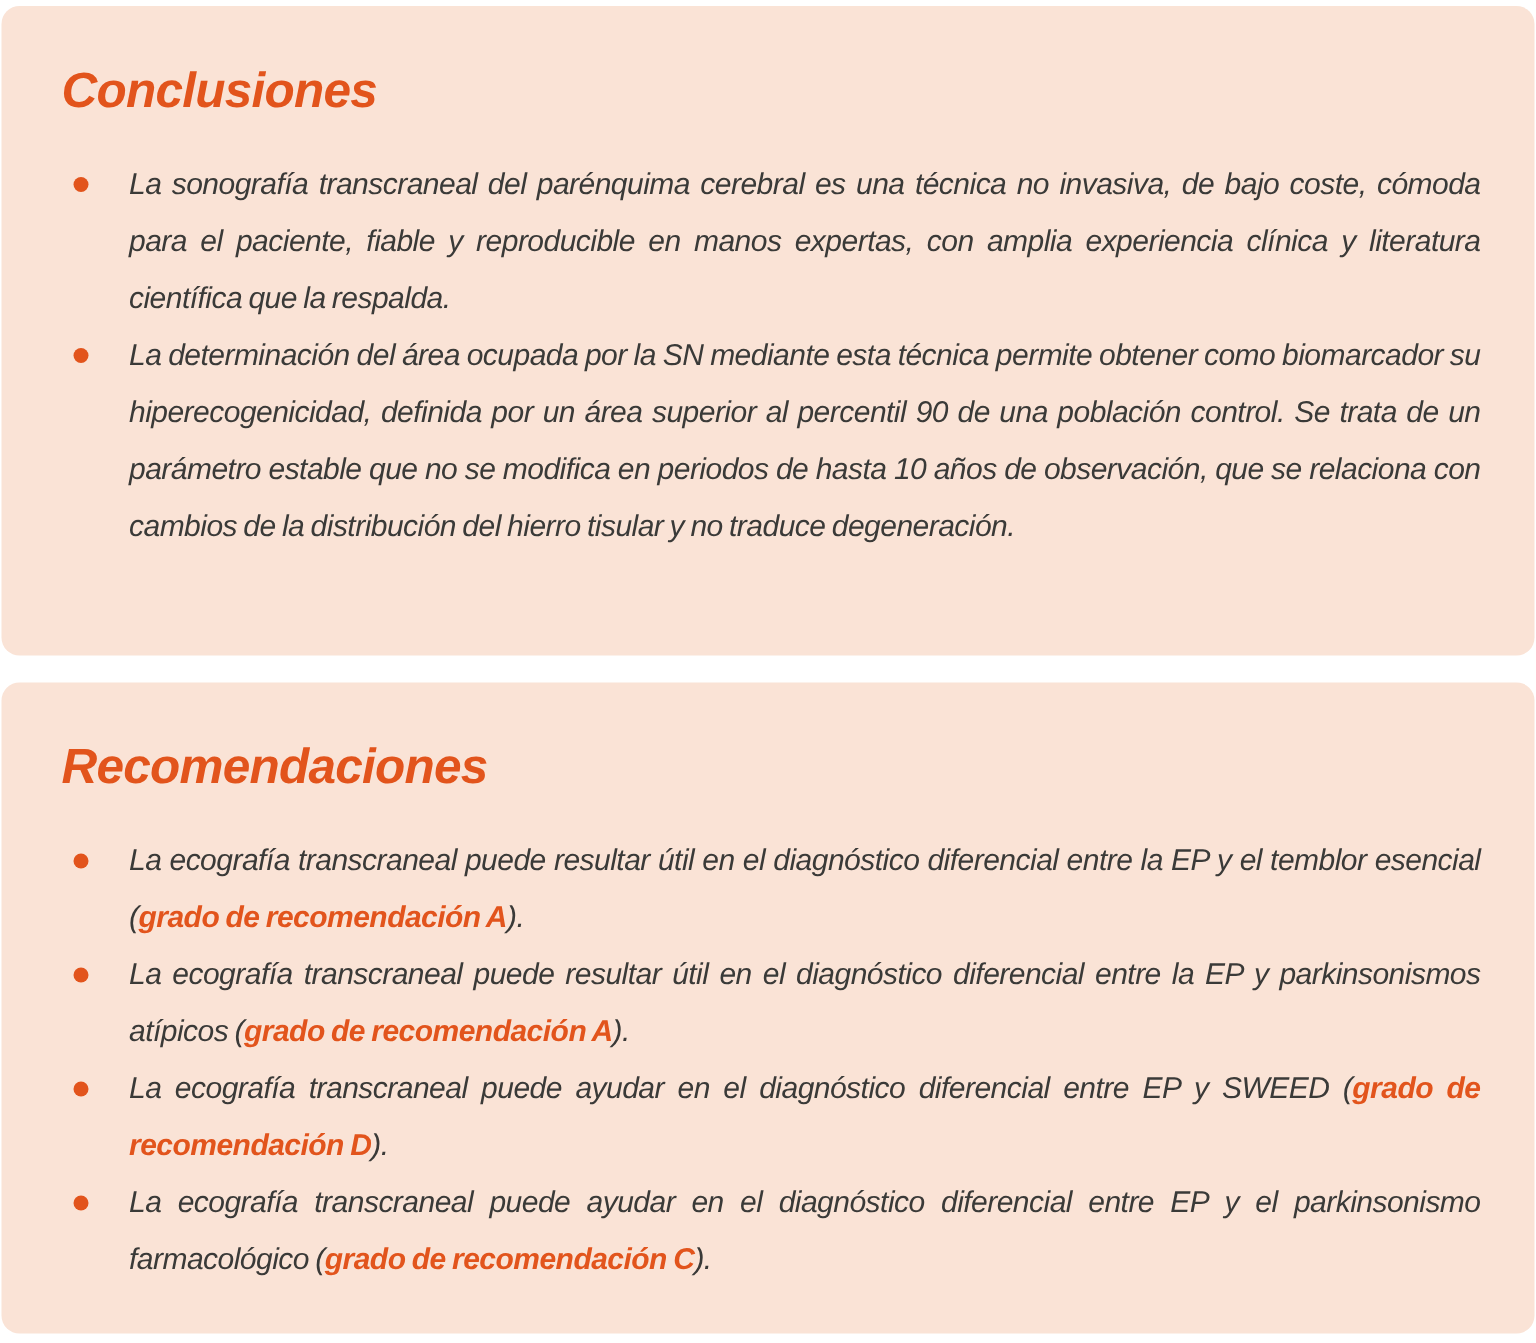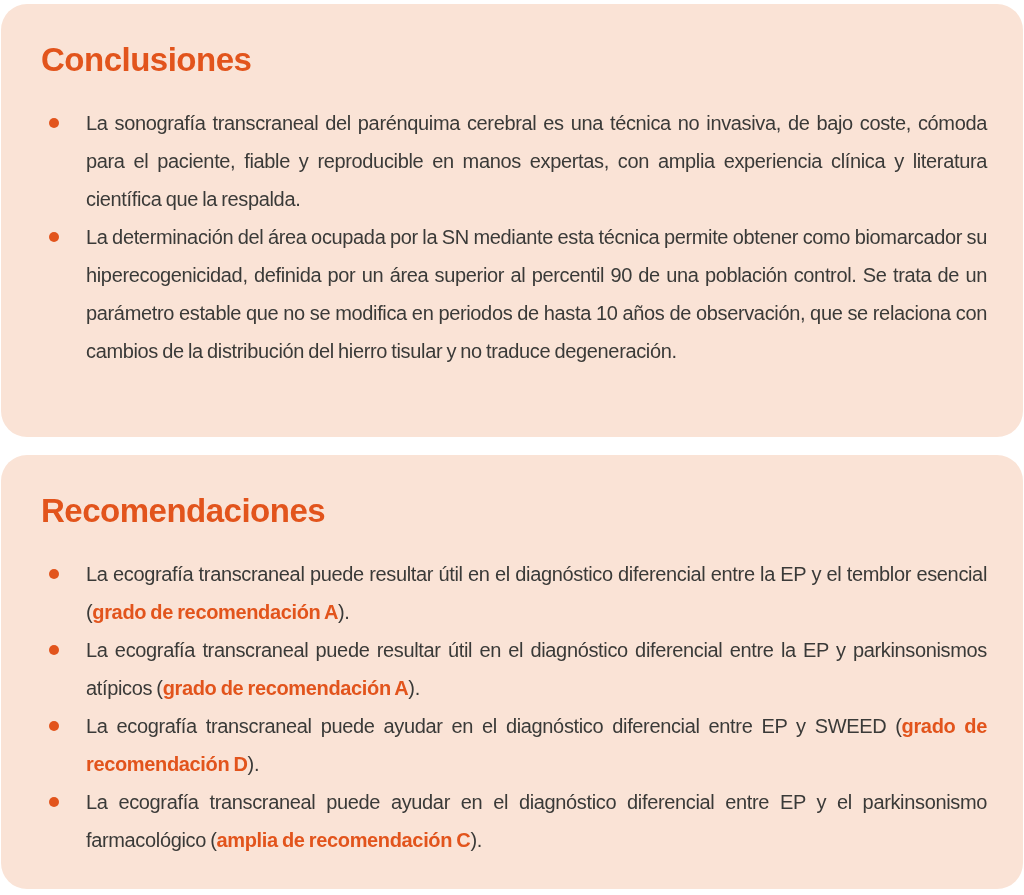--- a/index.html
+++ b/index.html
@@ -19,25 +19,26 @@
     width: 1024px;
     height: 895px;
     padding-top: 4px;
     display: flex;
     flex-direction: column;
     gap: 18px;
     background: var(--page-bg);
   }
   .panel {
     background: var(--panel-bg);
-    border-radius: 26px;
+    border-radius: 12px;
     margin: 0 1px;
     height: 433px;
     padding: 38px 36px 0 40px;
     overflow: hidden;
+    font-style: italic;
   }
   .panel.second { height: 434px; }
   .panel-title {
     margin: 0 0 26px 0;
     font-size: 33px;
     line-height: 36px;
     font-weight: 700;
     letter-spacing: -0.5px;
     color: var(--accent);
   }
@@ -82,17 +83,17 @@
         <li class="bullet-item"><span class="bullet-dot"></span><span>La determinación del área ocupada por la SN mediante esta técnica permite obtener como biomarcador su hiperecogenicidad, definida por un área superior al percentil 90 de una población control. Se trata de un parámetro estable que no se modifica en periodos de hasta 10 años de observación, que se relaciona con cambios de la distribución del hierro tisular y no traduce degeneración.</span></li>
       </ul>
   </section>
 
   <section class="panel second">
     <h2 class="panel-title">Recomendaciones</h2>
     <ul class="bullet-list">
         <li class="bullet-item"><span class="bullet-dot"></span><span>La ecografía transcraneal puede resultar útil en el diagnóstico diferencial entre la EP y el temblor esencial (</span><span class="grade">grado de recomendación A</span><span>).</span></li>
         <li class="bullet-item"><span class="bullet-dot"></span><span>La ecografía transcraneal puede resultar útil en el diagnóstico diferencial entre la EP y parkinsonismos atípicos (</span><span class="grade">grado de recomendación A</span><span>).</span></li>
         <li class="bullet-item"><span class="bullet-dot"></span><span>La ecografía transcraneal puede ayudar en el diagnóstico diferencial entre EP y SWEED (</span><span class="grade">grado de recomendación D</span><span>).</span></li>
-        <li class="bullet-item"><span class="bullet-dot"></span><span>La ecografía transcraneal puede ayudar en el diagnóstico diferencial entre EP y el parkinsonismo farmacológico (</span><span class="grade">amplia de recomendación C</span><span>).</span></li>
+        <li class="bullet-item"><span class="bullet-dot"></span><span>La ecografía transcraneal puede ayudar en el diagnóstico diferencial entre EP y el parkinsonismo farmacológico (</span><span class="grade">grado de recomendación C</span><span>).</span></li>
       </ul>
   </section>
 
 </main>
 
 </body></html>

